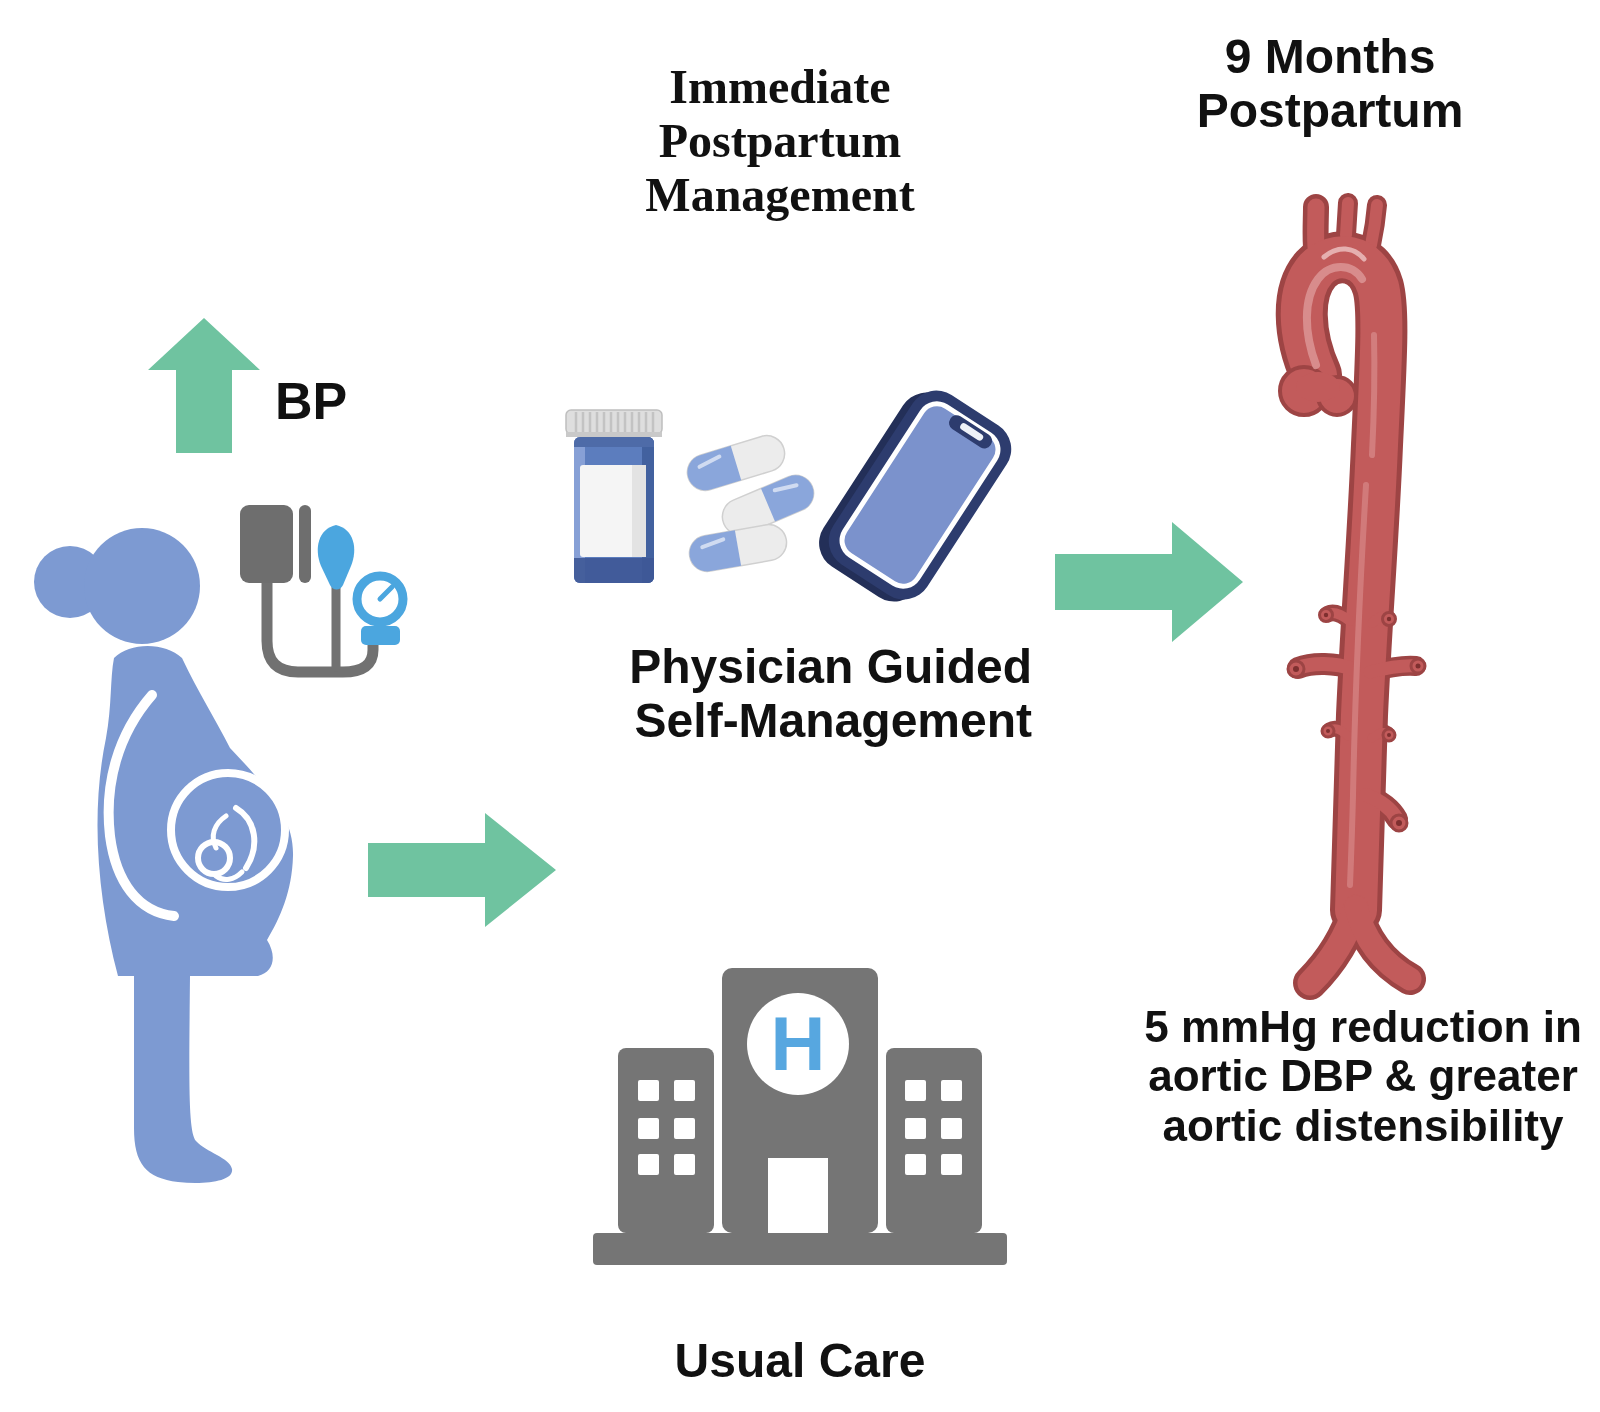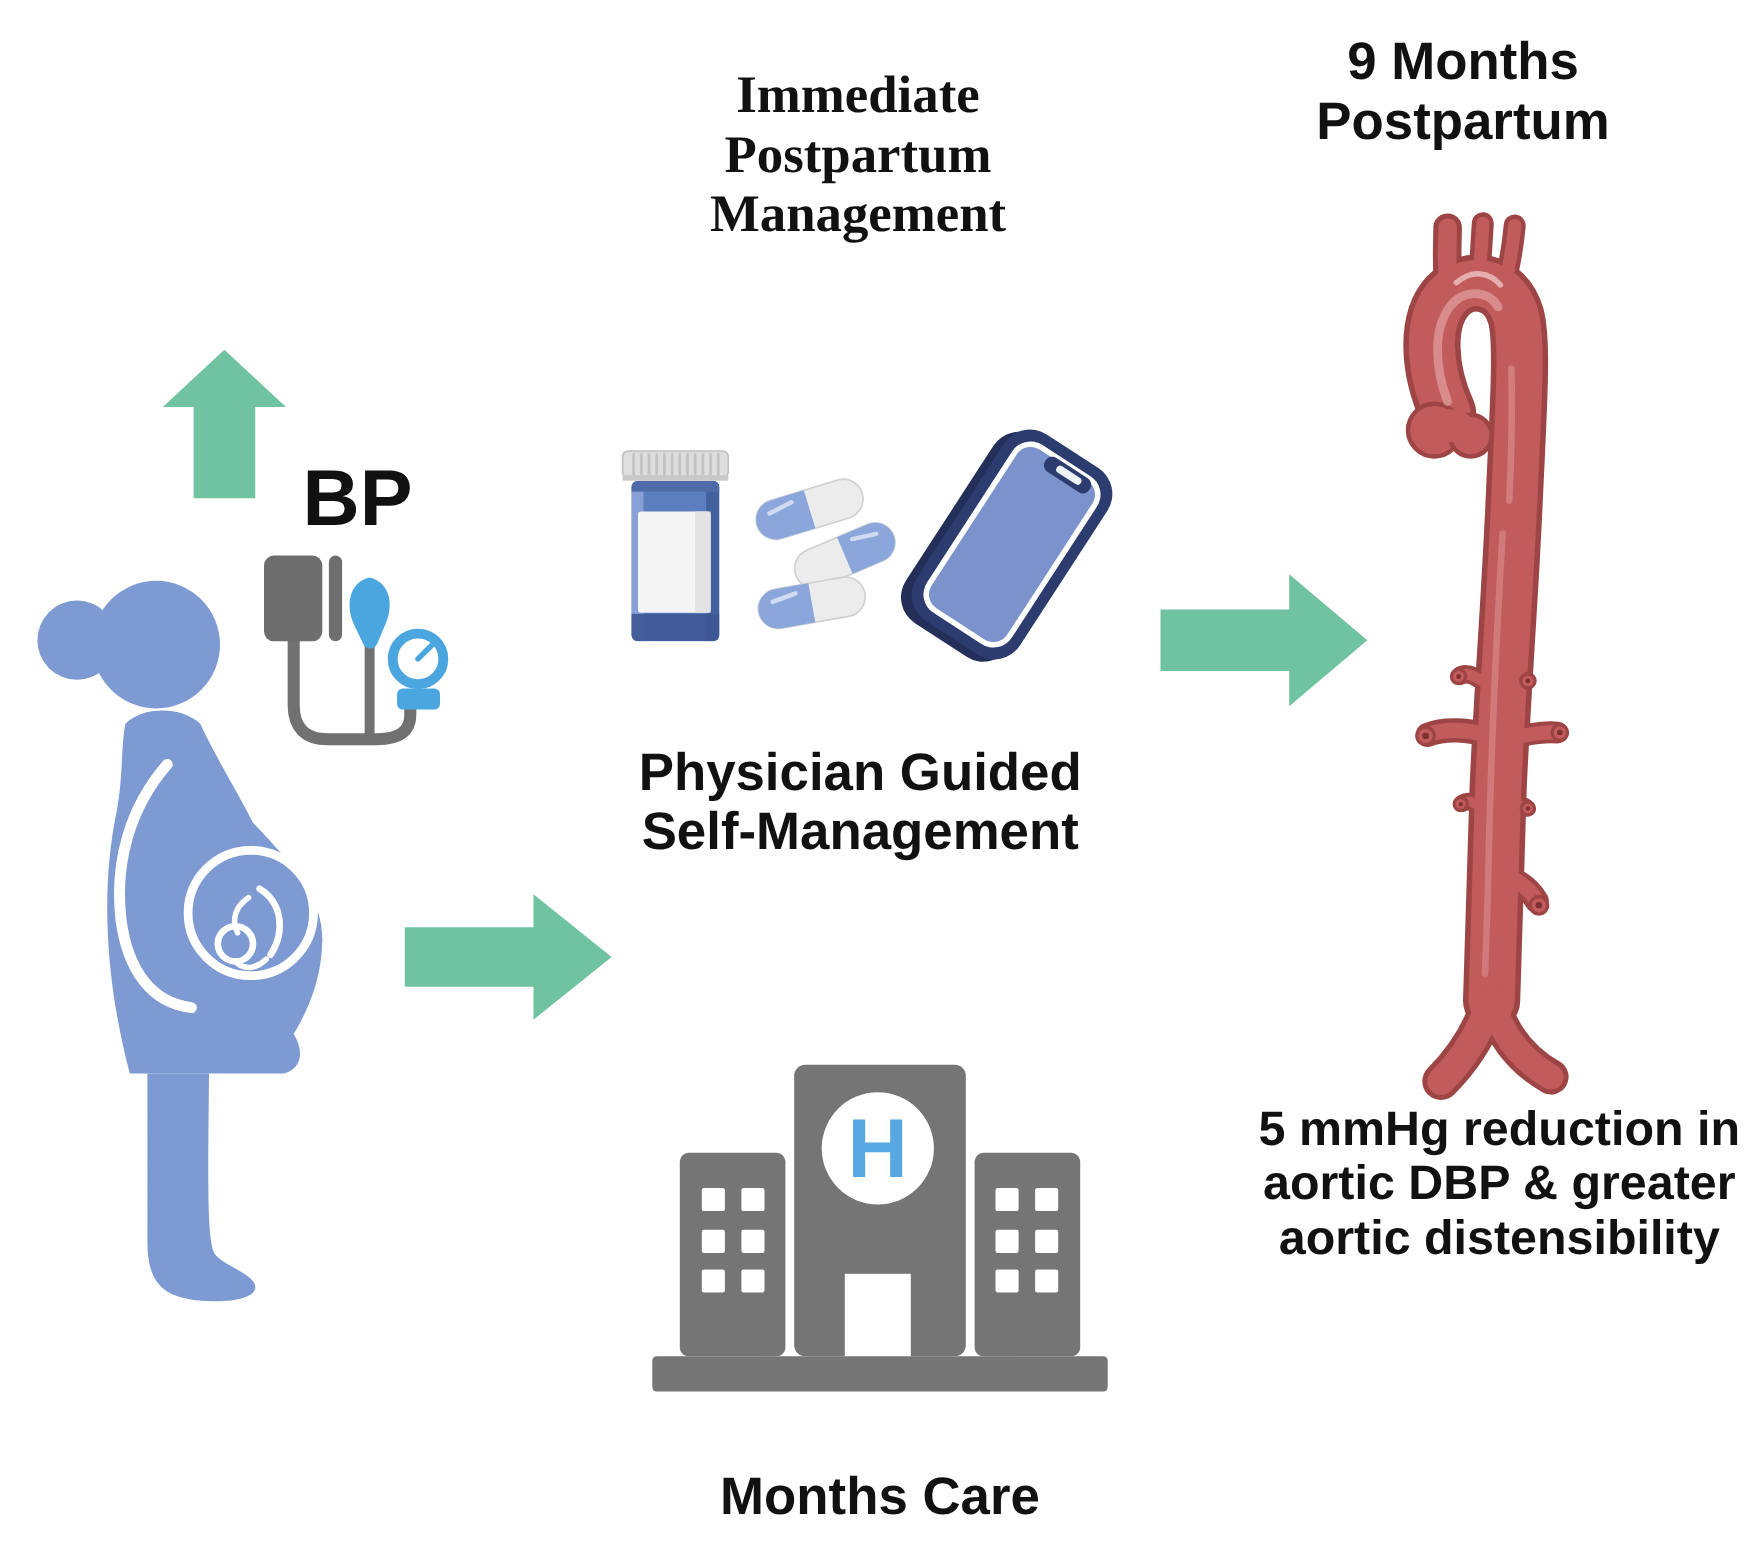--- a/index.html
+++ b/index.html
@@ -6,41 +6,41 @@
   .canvas{
     position:relative;width:1600px;height:1412px;background:#ffffff;
     overflow:hidden;font-family:"Liberation Sans",sans-serif;
   }
   .lbl{
     position:absolute;font-weight:700;color:#111111;text-align:center;
     white-space:pre-line;line-height:1.12;letter-spacing:0;
   }
   .h48{font-size:48px;}
   .h44{font-size:44px;}
-  .h60{font-size:72px;margin-top:41px;}
+  .h60{font-size:52px;}
   svg{position:absolute;overflow:visible;}
 </style>
 </head>
 <body>
 
 <div class="canvas">
 
   <div class="lbl h48" style="left:530px;top:60px;width:500px;font-family:Liberation Serif, serif;">Immediate
 Postpartum
 Management</div>
 
   <div class="lbl h48" style="left:1130px;top:30px;width:400px;">9 Months
 Postpartum</div>
 
   <div class="lbl h60" style="left:275px;top:372px;">BP</div>
 
-  <div class="lbl h48" style="left:532px;top:676px;width:500px;">Physician Guided
+  <div class="lbl h48" style="left:532px;top:640px;width:500px;text-align:right;">Physician Guided
 Self-Management</div>
 
-  <div class="lbl h48" style="left:600px;top:1334px;width:400px;">Months Care</div>
+  <div class="lbl h48" style="left:600px;top:1334px;width:400px;">Usual Care</div>
 
   <div class="lbl h44" style="left:1113px;top:1002px;width:500px;">5 mmHg reduction in
 aortic DBP &amp; greater
 aortic distensibility</div>
 
 
   <svg style="left:148px;top:318px;" width="112" height="135" viewBox="0 0 112 135">
     <polygon points="56,0 112,52 84,52 84,135 28,135 28,52 0,52" fill="#6FC3A0"></polygon>
   </svg>
 

